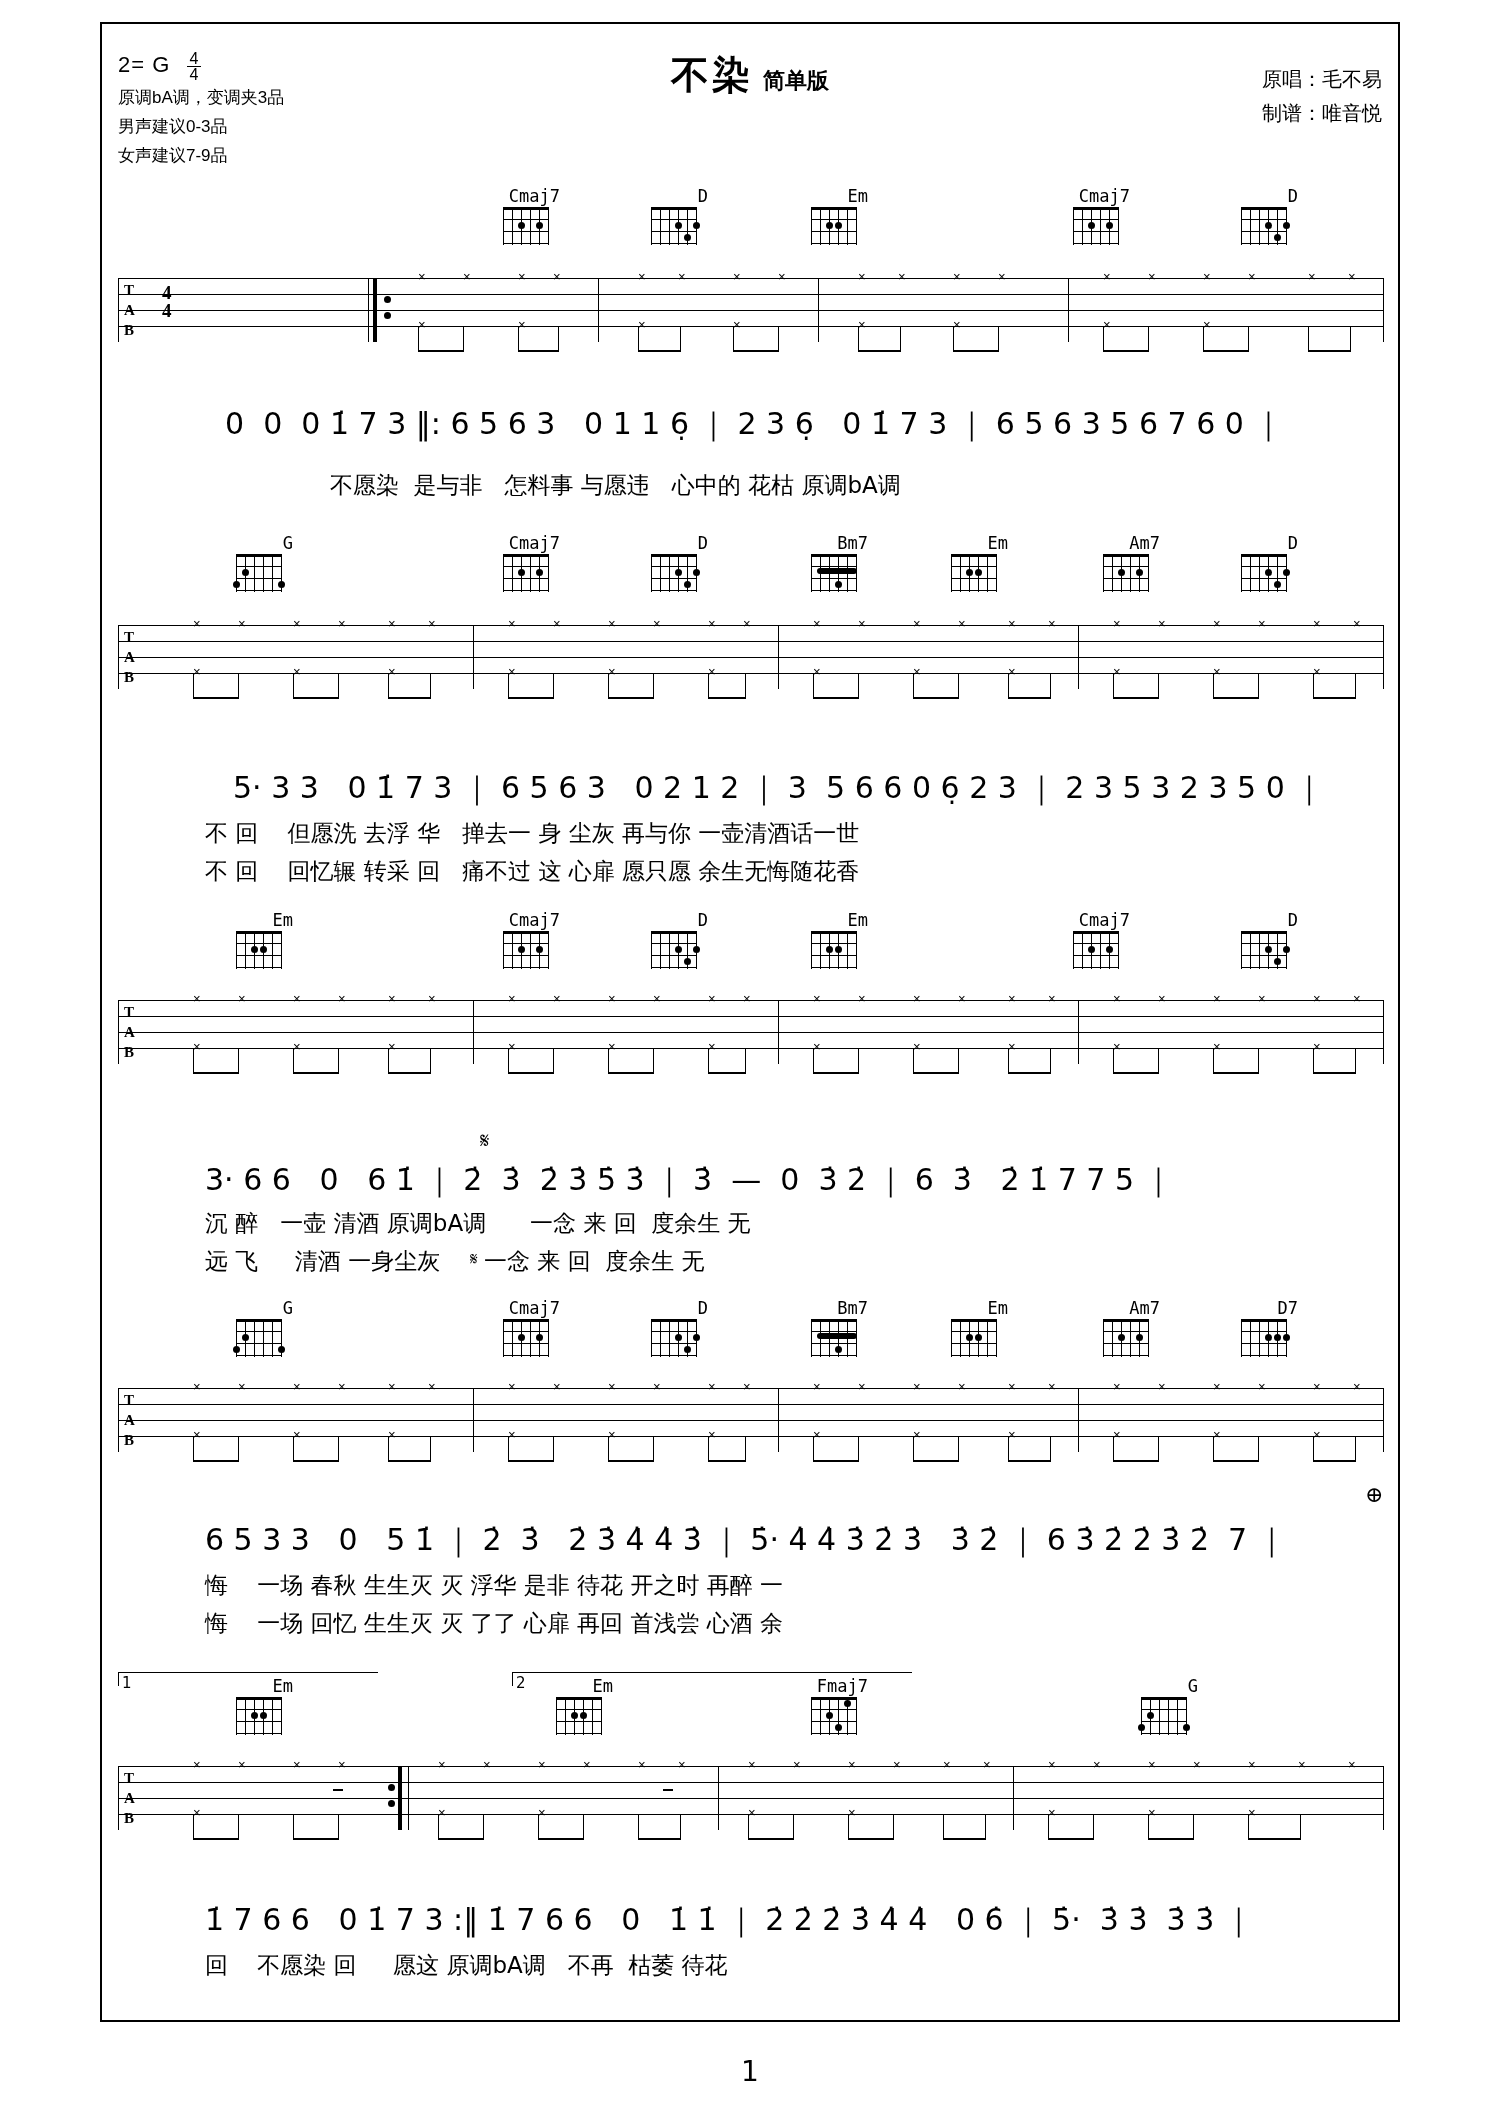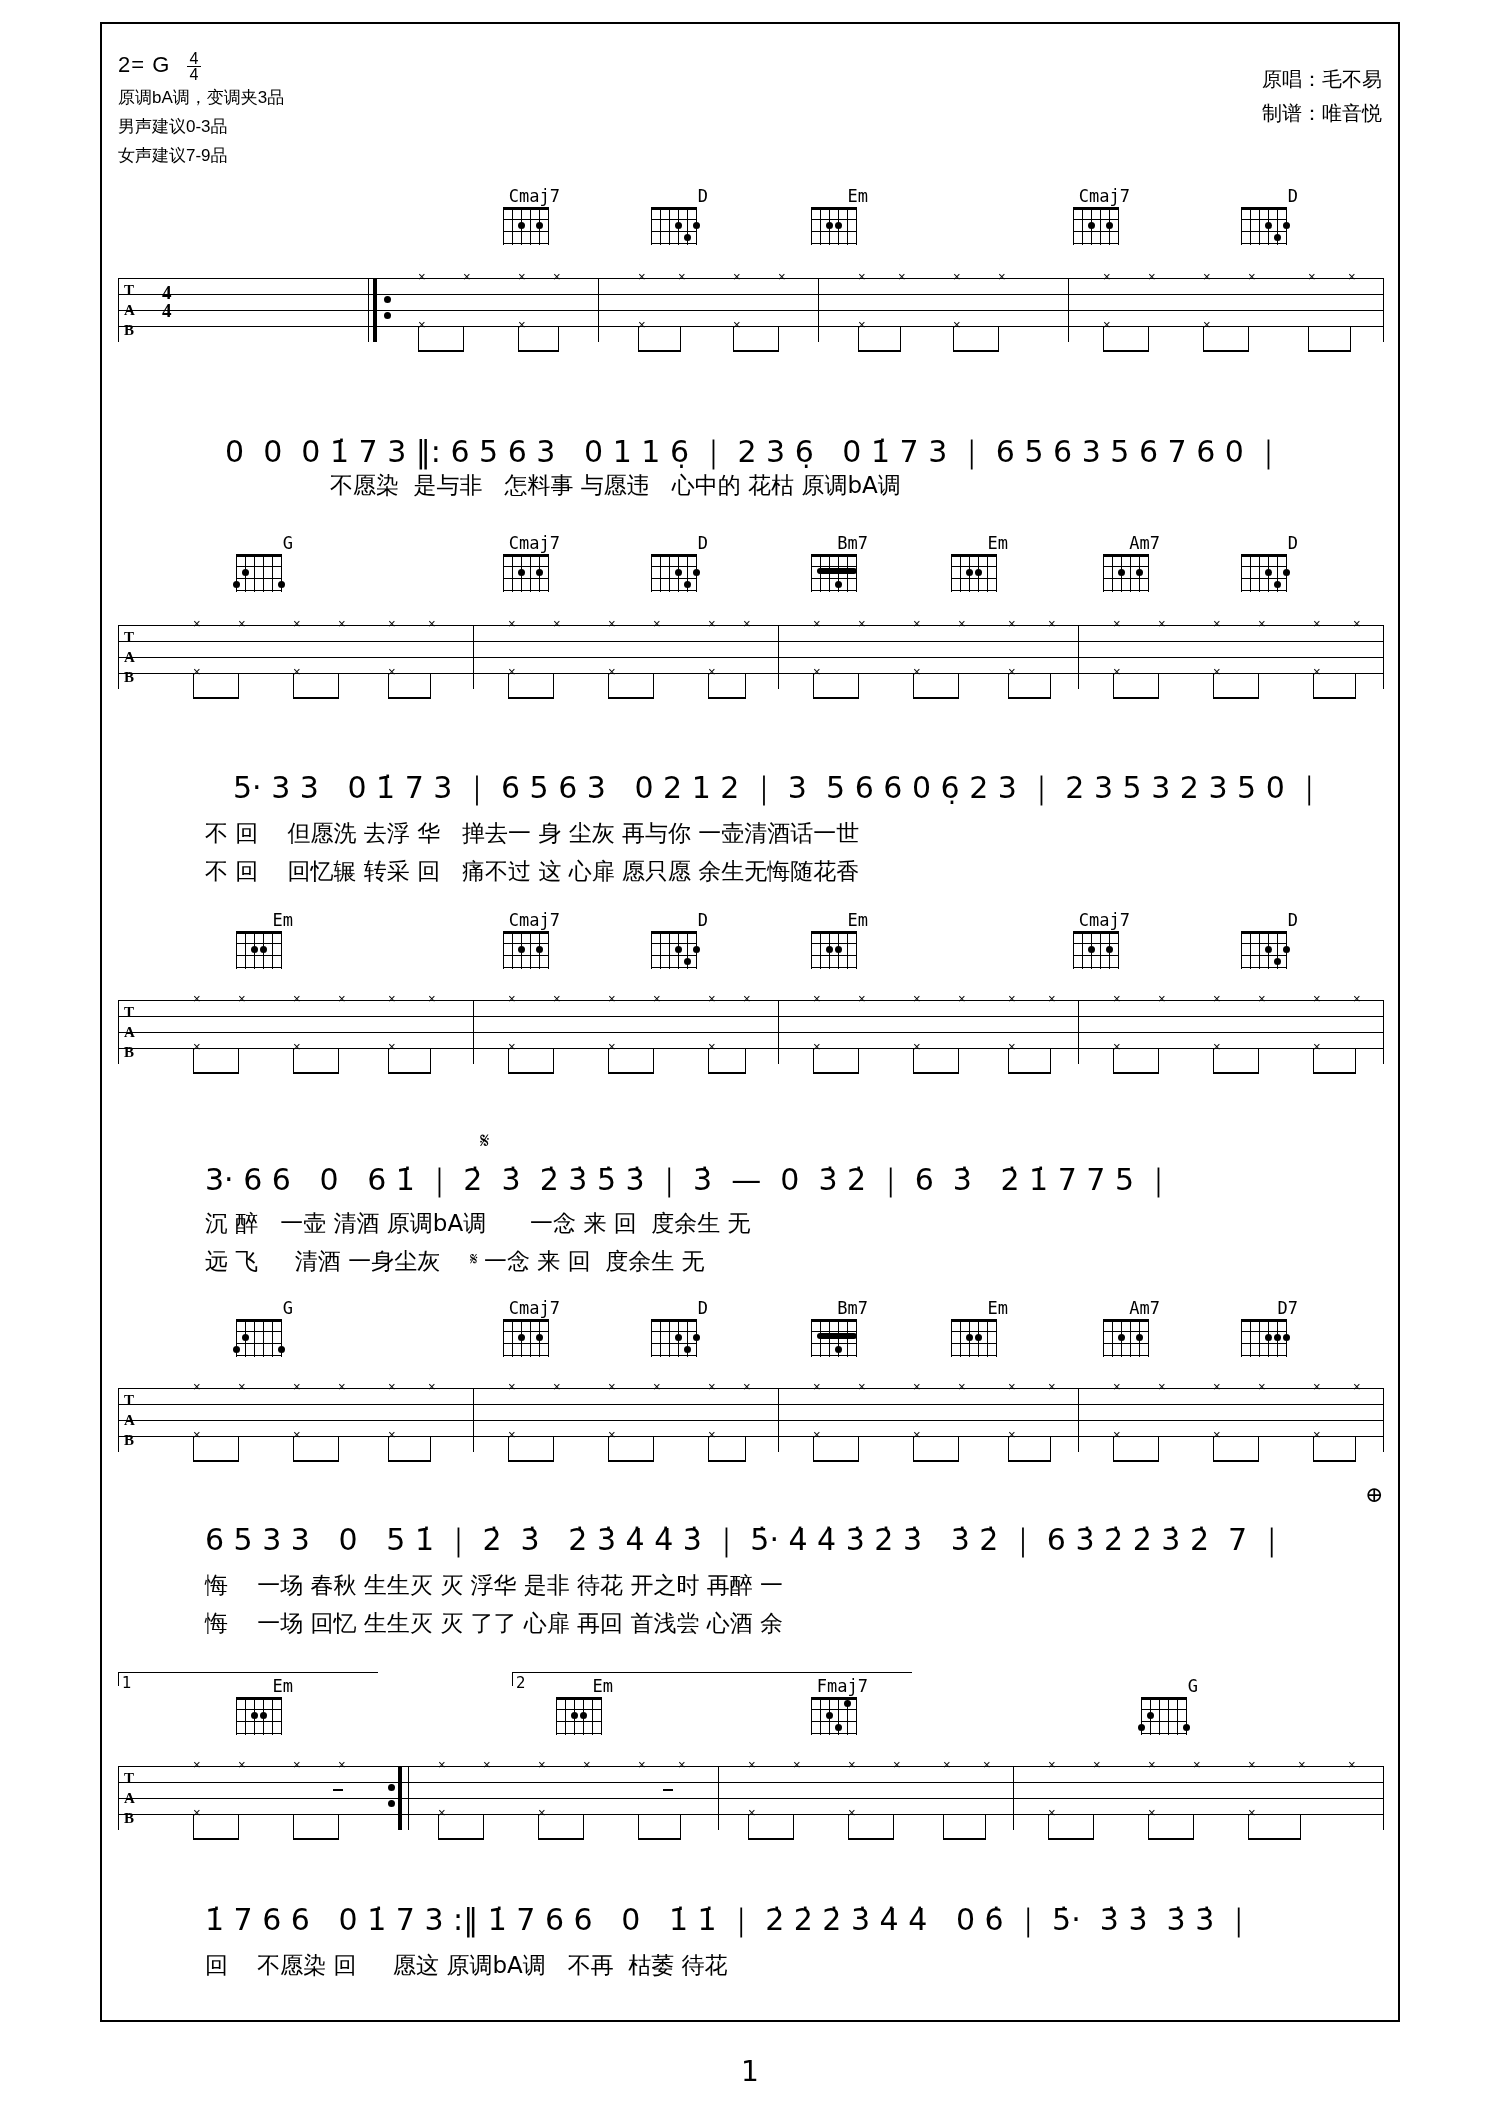--- a/index.html
+++ b/index.html
@@ -72,20 +72,23 @@
         <span class="num">4</span>
         <span style="display:block;width:14px;height:1px;background:#000;margin:1px auto;"></span>
         <span class="den">4</span>
       </span>
     </div>
     <div class="key-sub">原调bA调，变调夹3品</div>
     <div class="key-sub">男声建议0-3品</div>
     <div class="key-sub">女声建议7-9品</div>
   </div>
 
+  <div class="title">
+    <span class="main">不染</span><span class="sub">简单版</span>
+  </div>
 
   <div class="credits">
     <div>原唱：毛不易</div>
     <div>制谱：唯音悦</div>
   </div>
 
   <div class="system" style="top:0;">
 
     <div class="chord" style="left:492px;top:188px;">
       <div class="cname">Cmaj7</div>
@@ -245,21 +248,21 @@
       <div class="stem" style="left:1030px;top:48px;height:26px"></div>
       <div class="beam" style="left:985px;top:72px;width:46px"></div>
       <div class="stem" style="left:1085px;top:48px;height:26px"></div>
       <div class="stem" style="left:1130px;top:48px;height:26px"></div>
       <div class="beam" style="left:1085px;top:72px;width:46px"></div>
       <div class="stem" style="left:1190px;top:48px;height:26px"></div>
       <div class="stem" style="left:1232px;top:48px;height:26px"></div>
       <div class="beam" style="left:1190px;top:72px;width:43px"></div>
     </div>
 
-    <div class="notes" style="left:225px;top:432px;">0  0  0 1̇ 7 3 ‖: 6 5 6 3   0 1 1 6̣ ｜ 2 3 6̣   0 1̇ 7 3 ｜ 6 5 6 3 5 6 7 6 0 ｜</div>
+    <div class="notes" style="left:225px;top:404px;">0  0  0 1̇ 7 3 ‖: 6 5 6 3   0 1 1 6̣ ｜ 2 3 6̣   0 1̇ 7 3 ｜ 6 5 6 3 5 6 7 6 0 ｜</div>
     <div class="lyrics" style="left:330px;top:470px;">不愿染  是与非   怎料事 与愿违   心中的 花枯 原调bA调</div>
   </div>
 
   <div class="system" style="top:0;">
 
     <div class="chord" style="left:225px;top:535px;">
       <div class="cname">G</div>
       <div class="grid">
         <div class="nut"></div>
         <div class="vline" style="left:0"></div>

